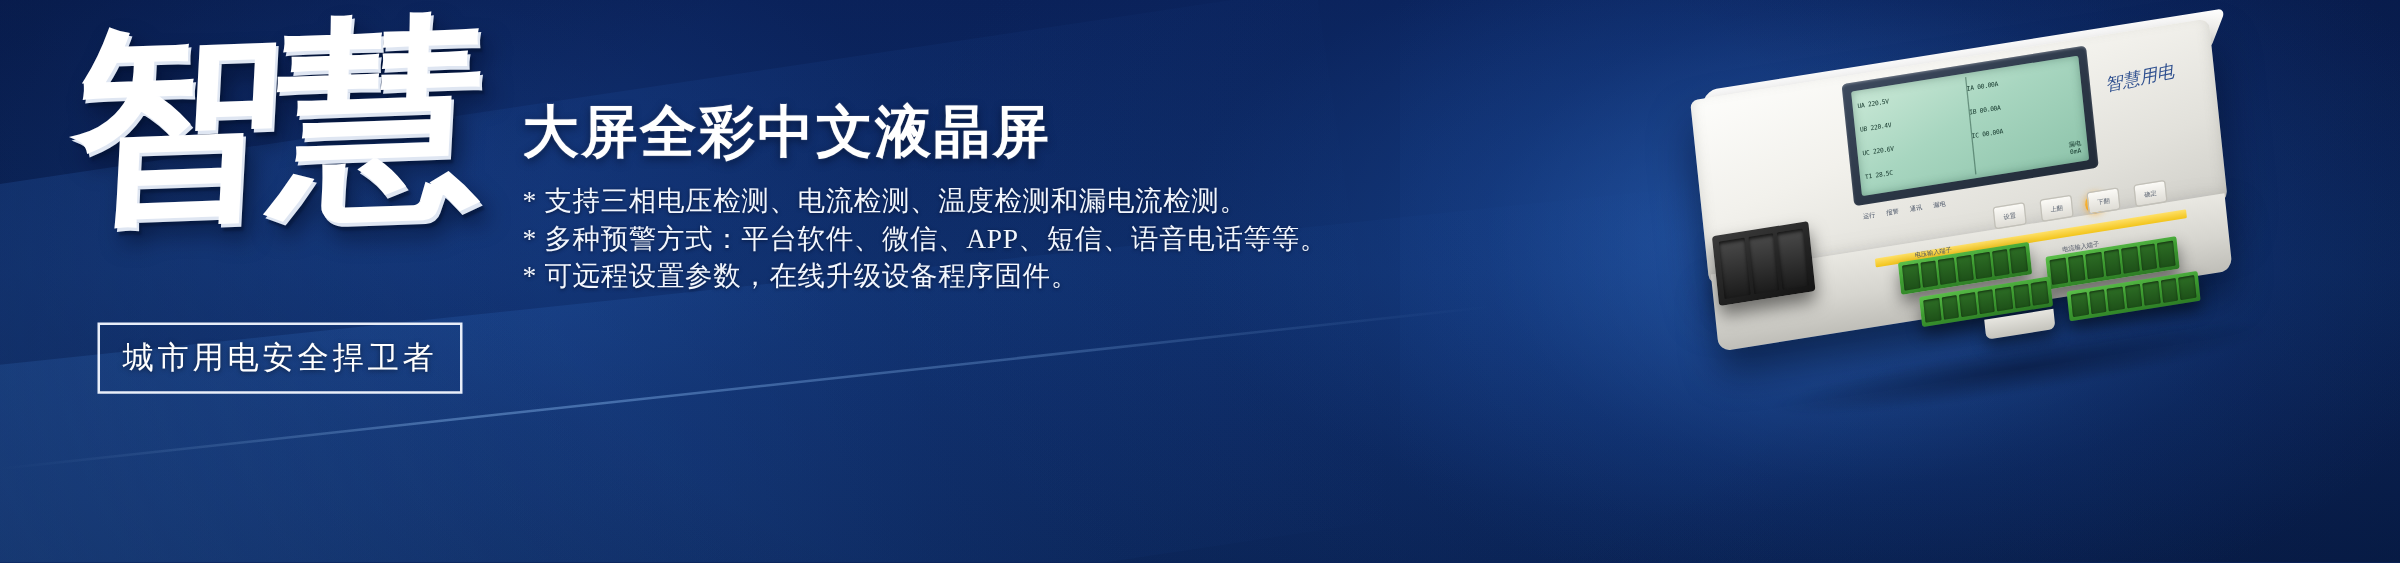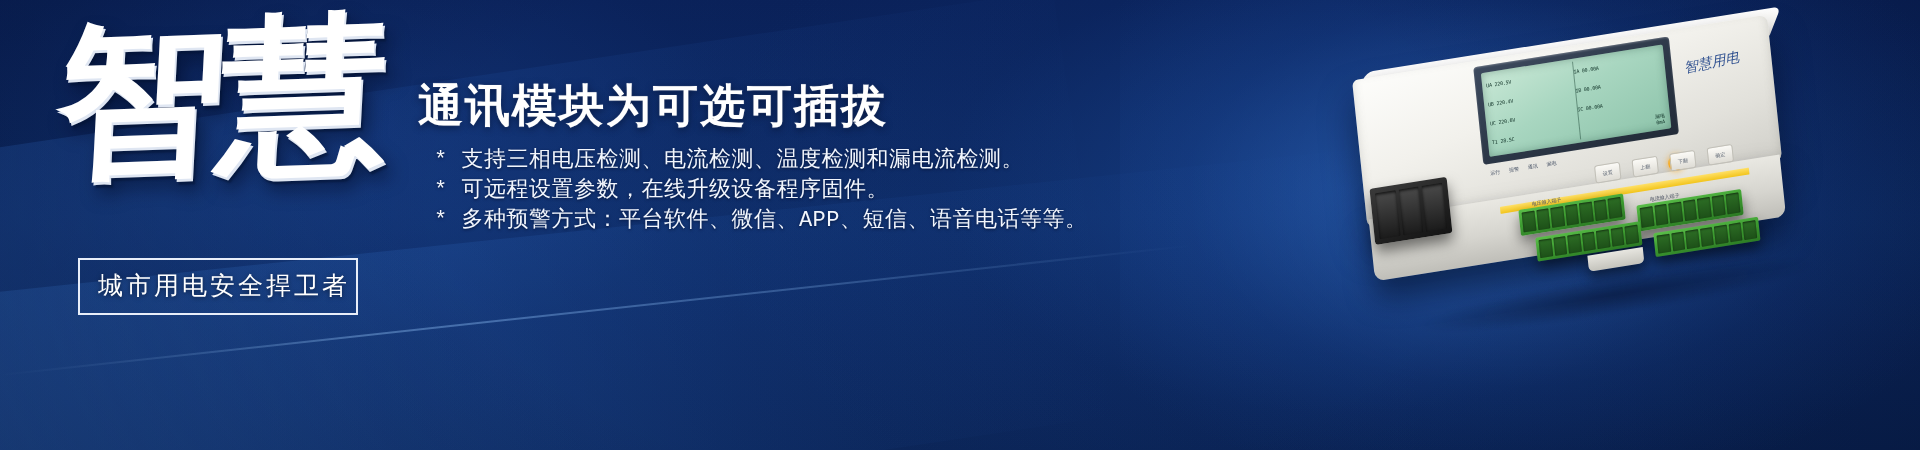--- a/index.html
+++ b/index.html
@@ -83,21 +83,21 @@
       4px 6px 2px rgba(4,18,50,0.55),
       8px 12px 18px rgba(2,10,34,0.55);
     transform:skewX(-5deg) rotate(-2deg);
     transform-origin:left top;
   }
 
   
   .badge {
     position:absolute;
     left:78px; top:258px;
-    padding:9px 6px 11px 18px;
+    padding:9px 18px 11px 18px;
     border:2px solid #e8eef9;
     color:#ffffff;
     font-size:25px;
     letter-spacing:3px;
     white-space:nowrap;
     font-family:"DejaVu Sans", sans-serif;
     text-shadow:0 1px 4px rgba(0,0,0,0.5);
   }
 
   
@@ -109,28 +109,27 @@
     font-size:45px;
     line-height:1.05;
     letter-spacing:2px;
     color:#ffffff;
     white-space:nowrap;
     text-shadow:0 2px 7px rgba(3,14,42,0.65), 0 0 1px rgba(255,255,255,0.6);
   }
 
   .bullets { margin-top:17px; }
   .bullet {
-    font-family:Liberation Mono, monospace;
+    font-family:Liberation Serif, serif;
     font-size:22px;
     line-height:30px;
     color:#f2f6fd;
     white-space:nowrap;
     letter-spacing:0.5px;
     text-shadow:0 1px 3px rgba(2,12,38,0.7);
-    margin-left:16px;
   }
 
   
   .device-wrap {
     position:absolute;
     right:28px; top:16px;
     width:560px; height:330px;
   }
   .device {
     position:absolute; left:0; top:0;
@@ -326,25 +325,25 @@
   <div class="right-glow"></div>
   <div class="vignette"></div>
 
   <div class="calligraphy">
     <div class="glyphs">智慧</div>
   </div>
 
   <div class="badge">城市用电安全捍卫者</div>
 
   <div class="copy">
-    <div class="headline">通讯模块为可选可插拔</div>
+    <div class="headline">大屏全彩中文液晶屏</div>
     <div class="bullets">
       <div class="bullet">* 支持三相电压检测、电流检测、温度检测和漏电流检测。</div>
+      <div class="bullet">* 多种预警方式：平台软件、微信、APP、短信、语音电话等等。</div>
       <div class="bullet">* 可远程设置参数，在线升级设备程序固件。</div>
-      <div class="bullet">* 多种预警方式：平台软件、微信、APP、短信、语音电话等等。</div>
     </div>
   </div>
 
   <div class="device-wrap">
     <div class="device">
 
       <div class="dev-shadow"></div>
       <div class="dev-top"></div>
       <div class="dev-body"></div>
       <div class="dev-front"></div>

